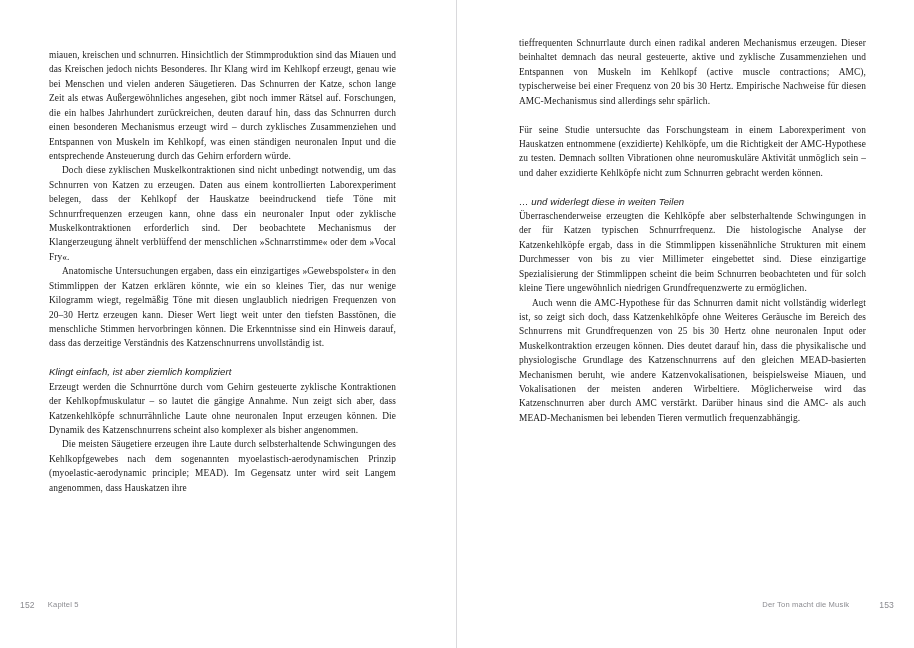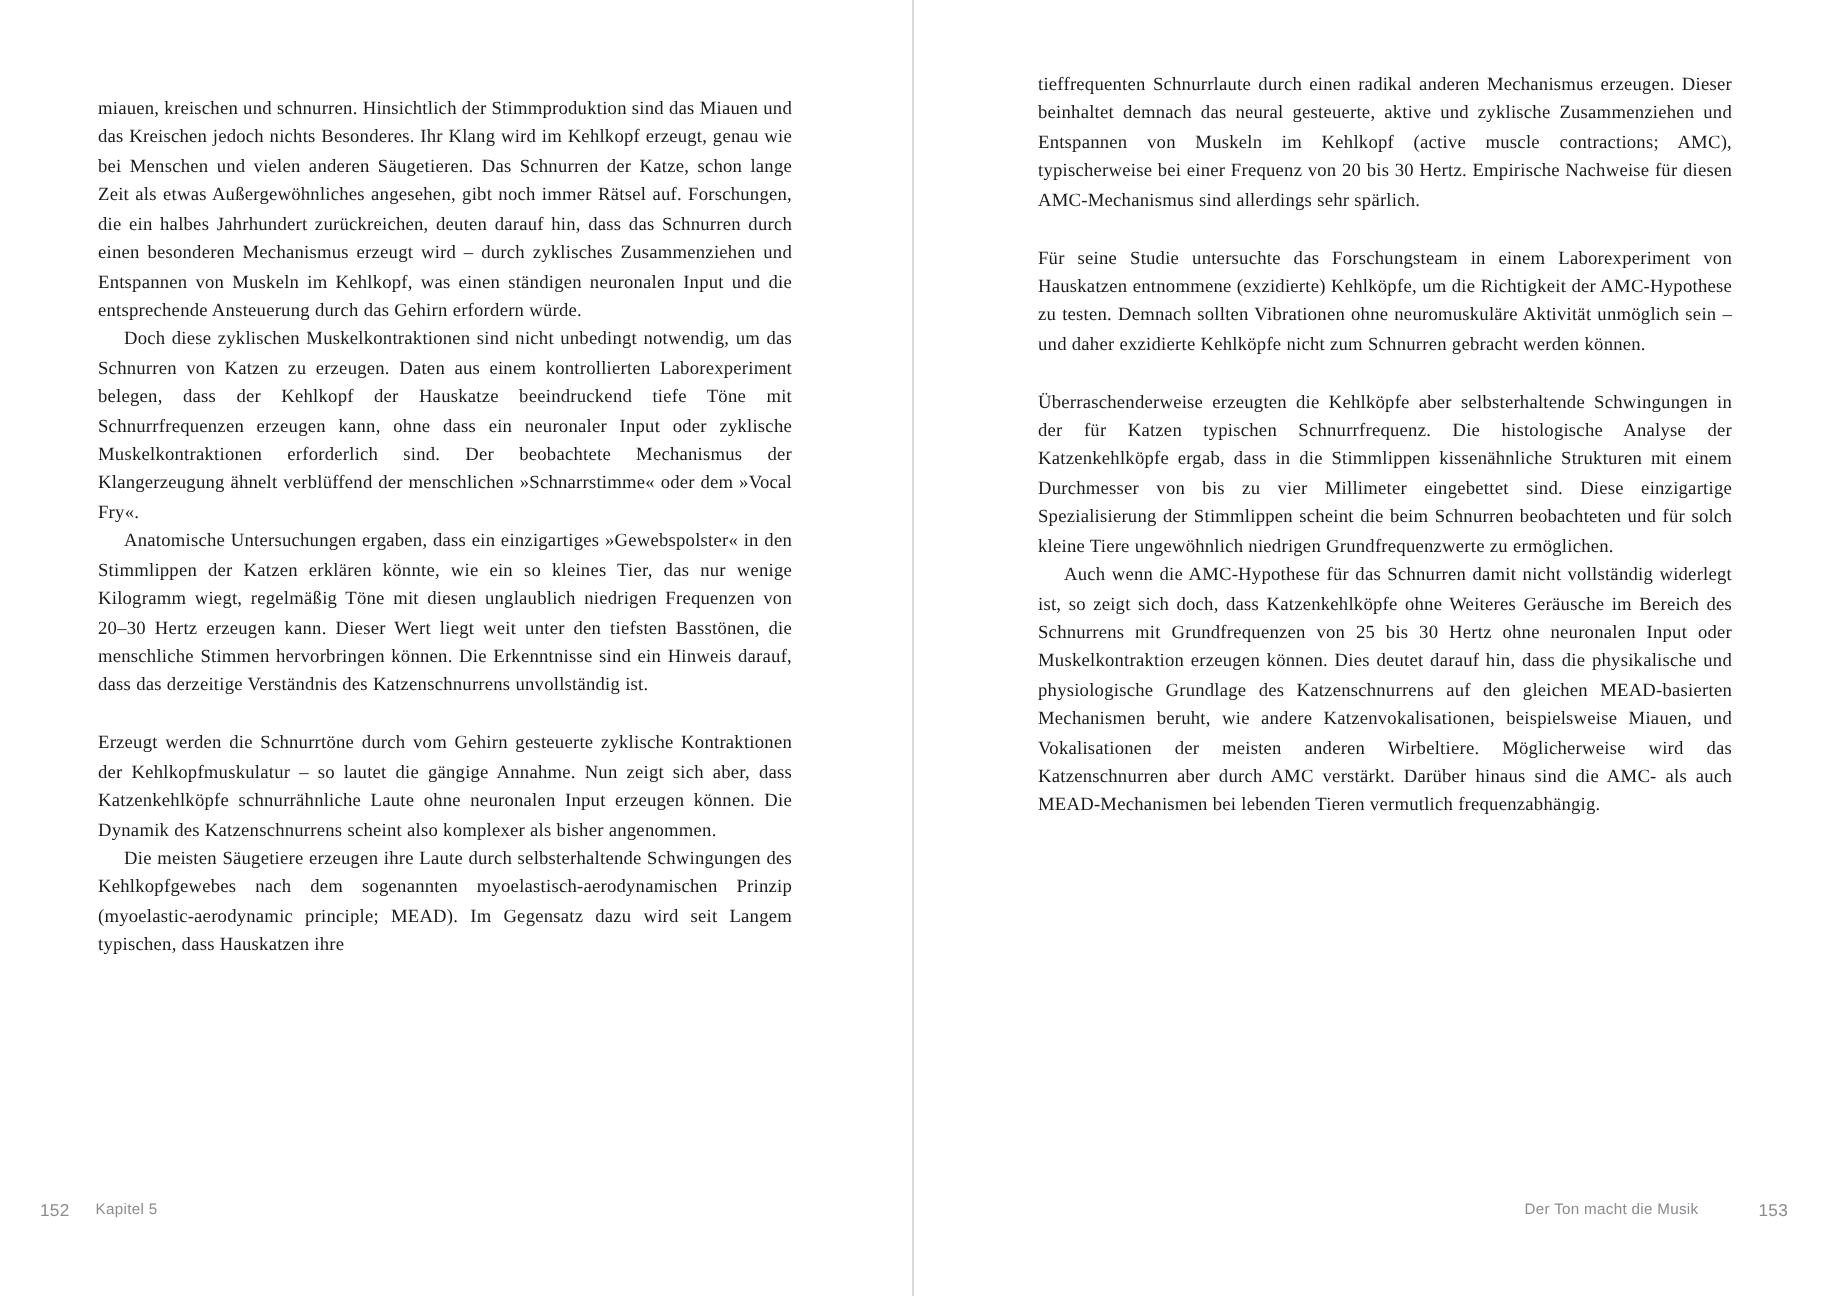--- a/index.html
+++ b/index.html
@@ -104,35 +104,37 @@
 <body>
 
 <div class="spread">
 
   <div class="page page-left">
     <div class="textblock">
         <p class="body cont">miauen, kreischen und schnurren. Hinsichtlich der Stimmproduktion sind das Miauen und das Kreischen jedoch nichts Besonderes. Ihr Klang wird im Kehlkopf erzeugt, genau wie bei Menschen und vielen anderen Säugetieren. Das Schnurren der Katze, schon lange Zeit als etwas Außergewöhnliches angesehen, gibt noch immer Rätsel auf. Forschungen, die ein halbes Jahrhundert zurückreichen, deuten darauf hin, dass das Schnurren durch einen besonderen Mechanismus erzeugt wird – durch zyklisches Zusammenziehen und Entspannen von Muskeln im Kehlkopf, was einen ständigen neuronalen Input und die entsprechende Ansteuerung durch das Gehirn erfordern würde.</p>
         <p class="body indent">Doch diese zyklischen Muskelkontraktionen sind nicht unbedingt notwendig, um das Schnurren von Katzen zu erzeugen. Daten aus einem kontrollierten Laborexperiment belegen, dass der Kehlkopf der Hauskatze beeindruckend tiefe Töne mit Schnurrfrequenzen erzeugen kann, ohne dass ein neuronaler Input oder zyklische Muskelkontraktionen erforderlich sind. Der beobachtete Mechanismus der Klangerzeugung ähnelt verblüffend der menschlichen »Schnarrstimme« oder dem »Vocal Fry«.</p>
         <p class="body indent">Anatomische Untersuchungen ergaben, dass ein einzigartiges »Gewebspolster« in den Stimmlippen der Katzen erklären könnte, wie ein so kleines Tier, das nur wenige Kilogramm wiegt, regelmäßig Töne mit diesen unglaublich niedrigen Frequenzen von 20–30 Hertz erzeugen kann. Dieser Wert liegt weit unter den tiefsten Basstönen, die menschliche Stimmen hervorbringen können. Die Erkenntnisse sind ein Hinweis darauf, dass das derzeitige Verständnis des Katzenschnurrens unvollständig ist.</p>
         <div class="gap"></div>
+        <h3 class="subhead">Klingt einfach, ist aber ziemlich kompliziert</h3>
         <p class="body cont">Erzeugt werden die Schnurrtöne durch vom Gehirn gesteuerte zyklische Kontraktionen der Kehlkopfmuskulatur – so lautet die gängige Annahme. Nun zeigt sich aber, dass Katzenkehlköpfe schnurrähnliche Laute ohne neuronalen Input erzeugen können. Die Dynamik des Katzenschnurrens scheint also komplexer als bisher angenommen.</p>
-        <p class="body indent">Die meisten Säugetiere erzeugen ihre Laute durch selbsterhaltende Schwingungen des Kehlkopfgewebes nach dem sogenannten myoelastisch-aerodynamischen Prinzip (myoelastic-aerodynamic principle; MEAD). Im Gegensatz dazu wird seit Langem typischen, dass Hauskatzen ihre</p>
+        <p class="body indent">Die meisten Säugetiere erzeugen ihre Laute durch selbsterhaltende Schwingungen des Kehlkopfgewebes nach dem sogenannten myoelastisch-aerodynamischen Prinzip (myoelastic-aerodynamic principle; MEAD). Im Gegensatz unter wird seit Langem angenommen, dass Hauskatzen ihre</p>
       </div>
     <div class="footer footer-left">
       <span class="folio">152</span>
       <span class="running-head">Kapitel 5</span>
     </div>
   </div>
 
   <div class="page page-right">
     <div class="textblock">
         <p class="body cont">tieffrequenten Schnurrlaute durch einen radikal anderen Mechanismus erzeugen. Dieser beinhaltet demnach das neural gesteuerte, aktive und zyklische Zusammenziehen und Entspannen von Muskeln im Kehlkopf (active muscle contractions; AMC), typischerweise bei einer Frequenz von 20 bis 30 Hertz. Empirische Nachweise für diesen AMC-Mechanismus sind allerdings sehr spärlich.</p>
         <div class="gap"></div>
         <p class="body cont">Für seine Studie untersuchte das Forschungsteam in einem Laborexperiment von Hauskatzen entnommene (exzidierte) Kehlköpfe, um die Richtigkeit der AMC-Hypothese zu testen. Demnach sollten Vibrationen ohne neuromuskuläre Aktivität unmöglich sein – und daher exzidierte Kehlköpfe nicht zum Schnurren gebracht werden können.</p>
         <div class="gap"></div>
+        <h3 class="subhead">… und widerlegt diese in weiten Teilen</h3>
         <p class="body cont">Überraschenderweise erzeugten die Kehlköpfe aber selbsterhaltende Schwingungen in der für Katzen typischen Schnurrfrequenz. Die histologische Analyse der Katzenkehlköpfe ergab, dass in die Stimmlippen kissenähnliche Strukturen mit einem Durchmesser von bis zu vier Millimeter eingebettet sind. Diese einzigartige Spezialisierung der Stimmlippen scheint die beim Schnurren beobachteten und für solch kleine Tiere ungewöhnlich niedrigen Grundfrequenzwerte zu ermöglichen.</p>
         <p class="body indent">Auch wenn die AMC-Hypothese für das Schnurren damit nicht vollständig widerlegt ist, so zeigt sich doch, dass Katzenkehlköpfe ohne Weiteres Geräusche im Bereich des Schnurrens mit Grundfrequenzen von 25 bis 30 Hertz ohne neuronalen Input oder Muskelkontraktion erzeugen können. Dies deutet darauf hin, dass die physikalische und physiologische Grundlage des Katzenschnurrens auf den gleichen MEAD-basierten Mechanismen beruht, wie andere Katzenvokalisationen, beispielsweise Miauen, und Vokalisationen der meisten anderen Wirbeltiere. Möglicherweise wird das Katzenschnurren aber durch AMC verstärkt. Darüber hinaus sind die AMC- als auch MEAD-Mechanismen bei lebenden Tieren vermutlich frequenzabhängig.</p>
       </div>
     <div class="footer footer-right">
       <span class="running-head">Der Ton macht die Musik</span>
       <span class="folio">153</span>
     </div>
   </div>
 
   <div class="gutter"></div>

